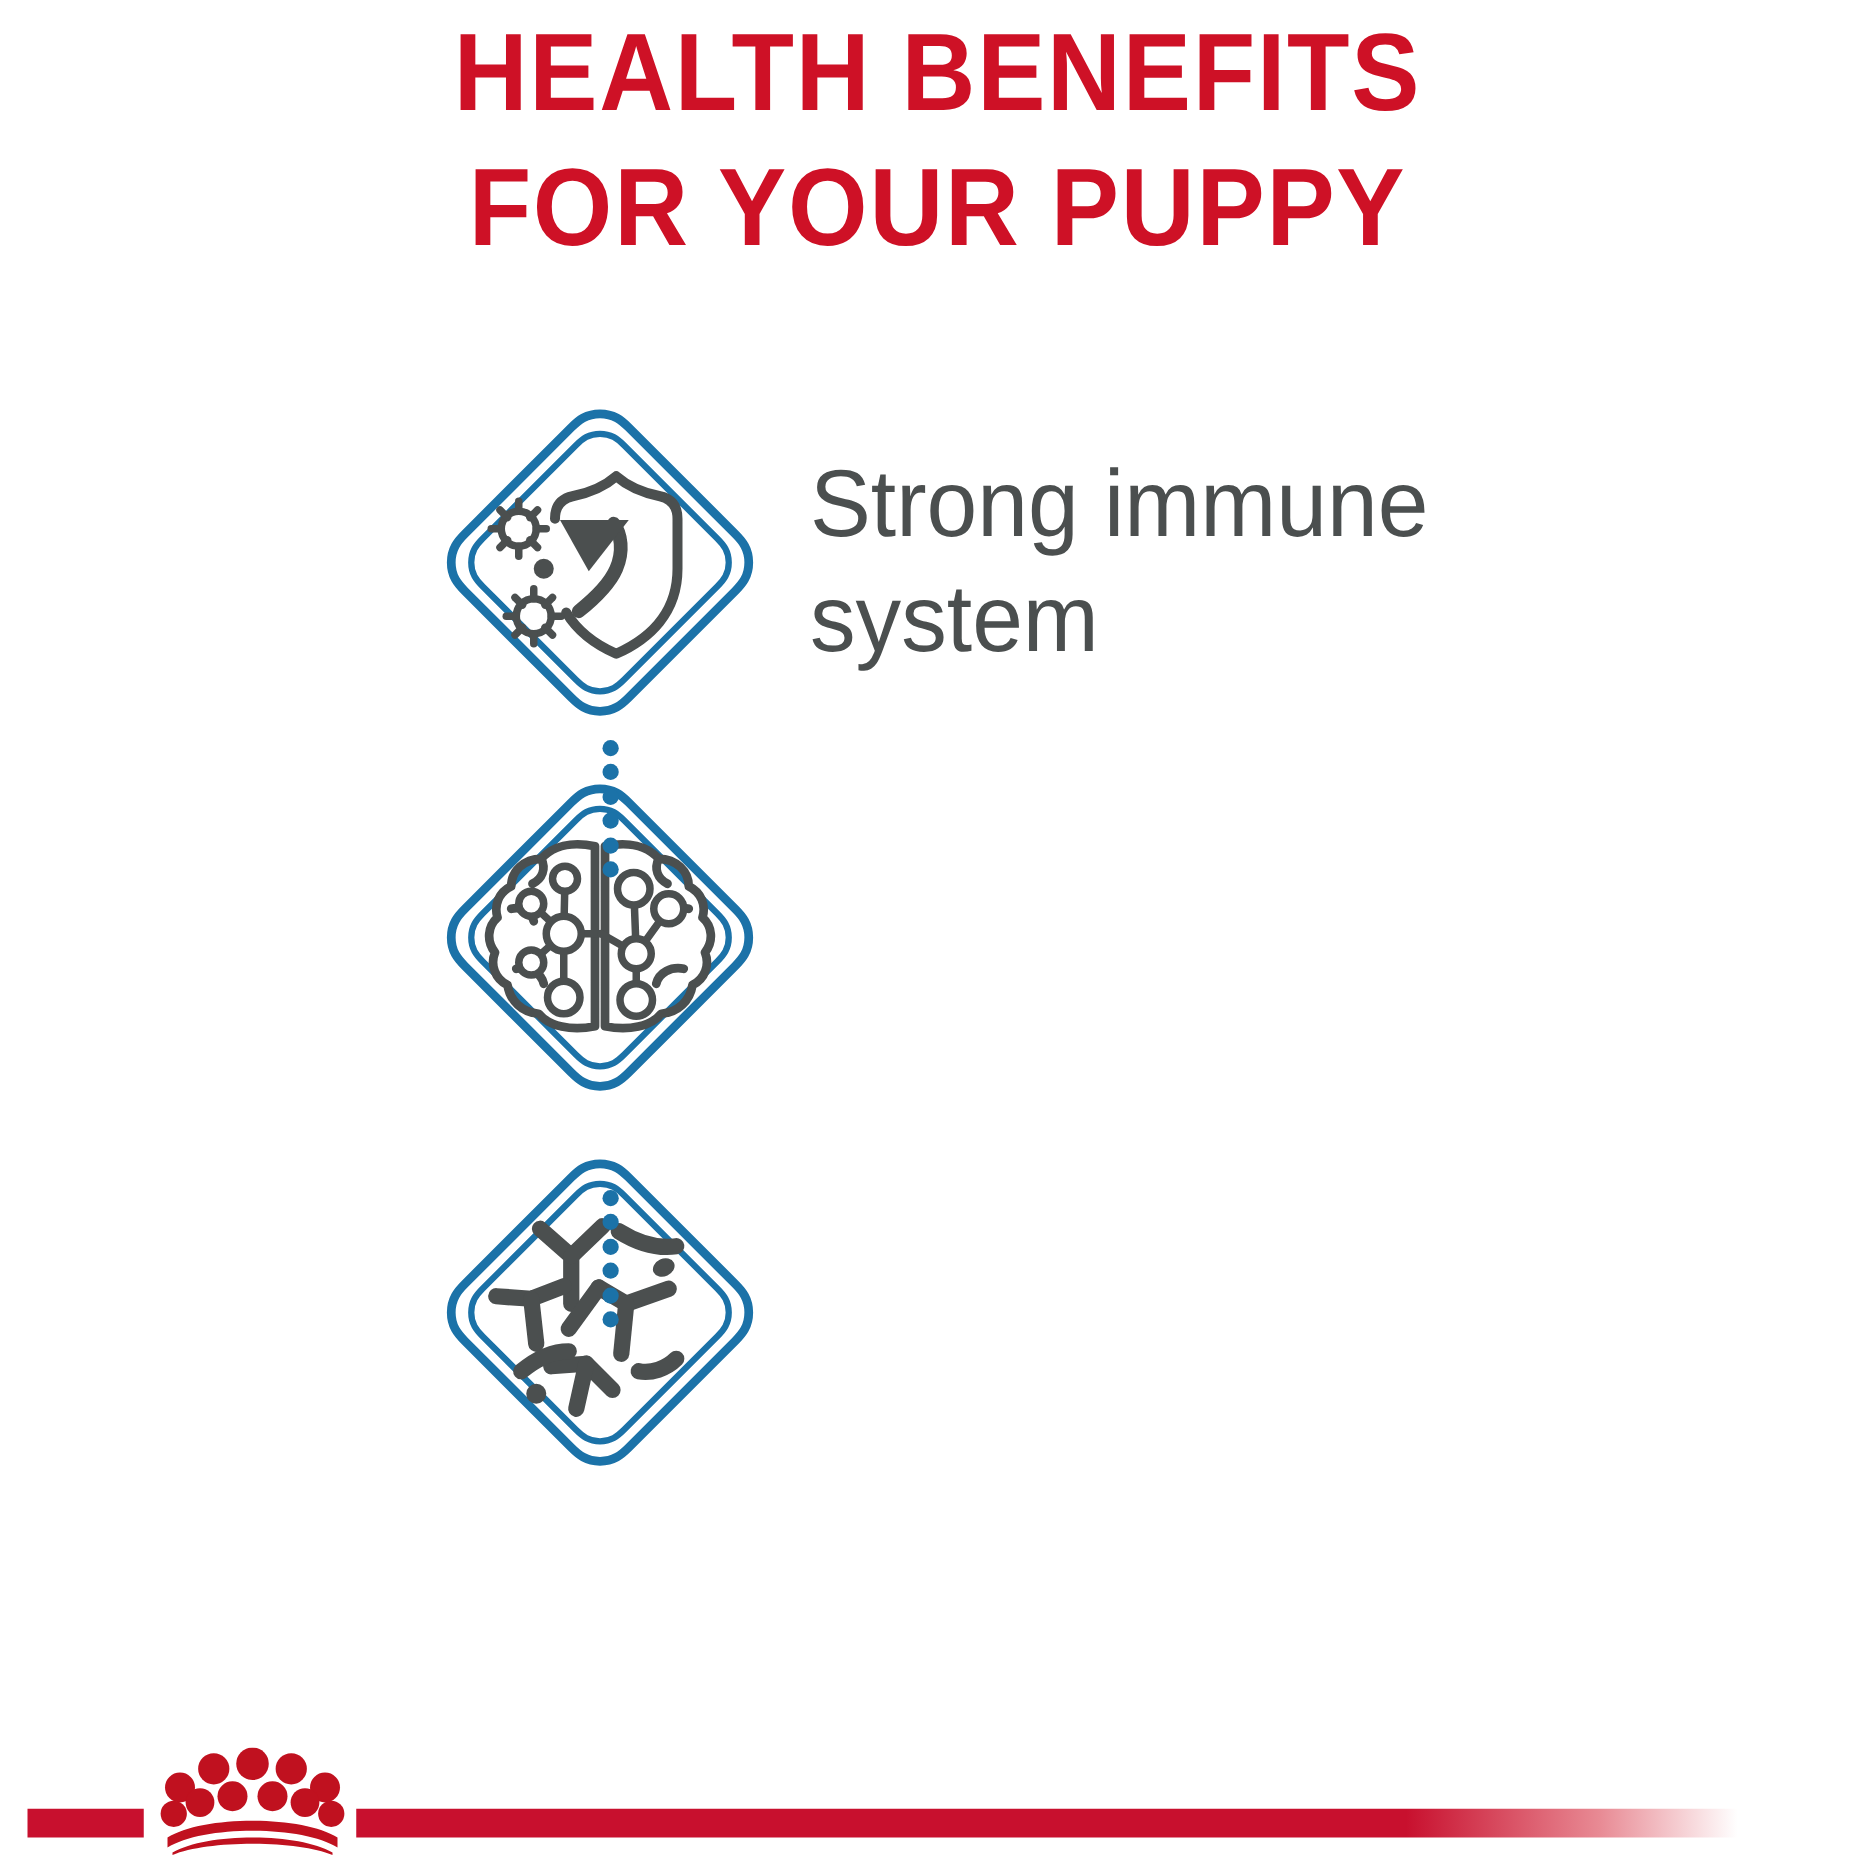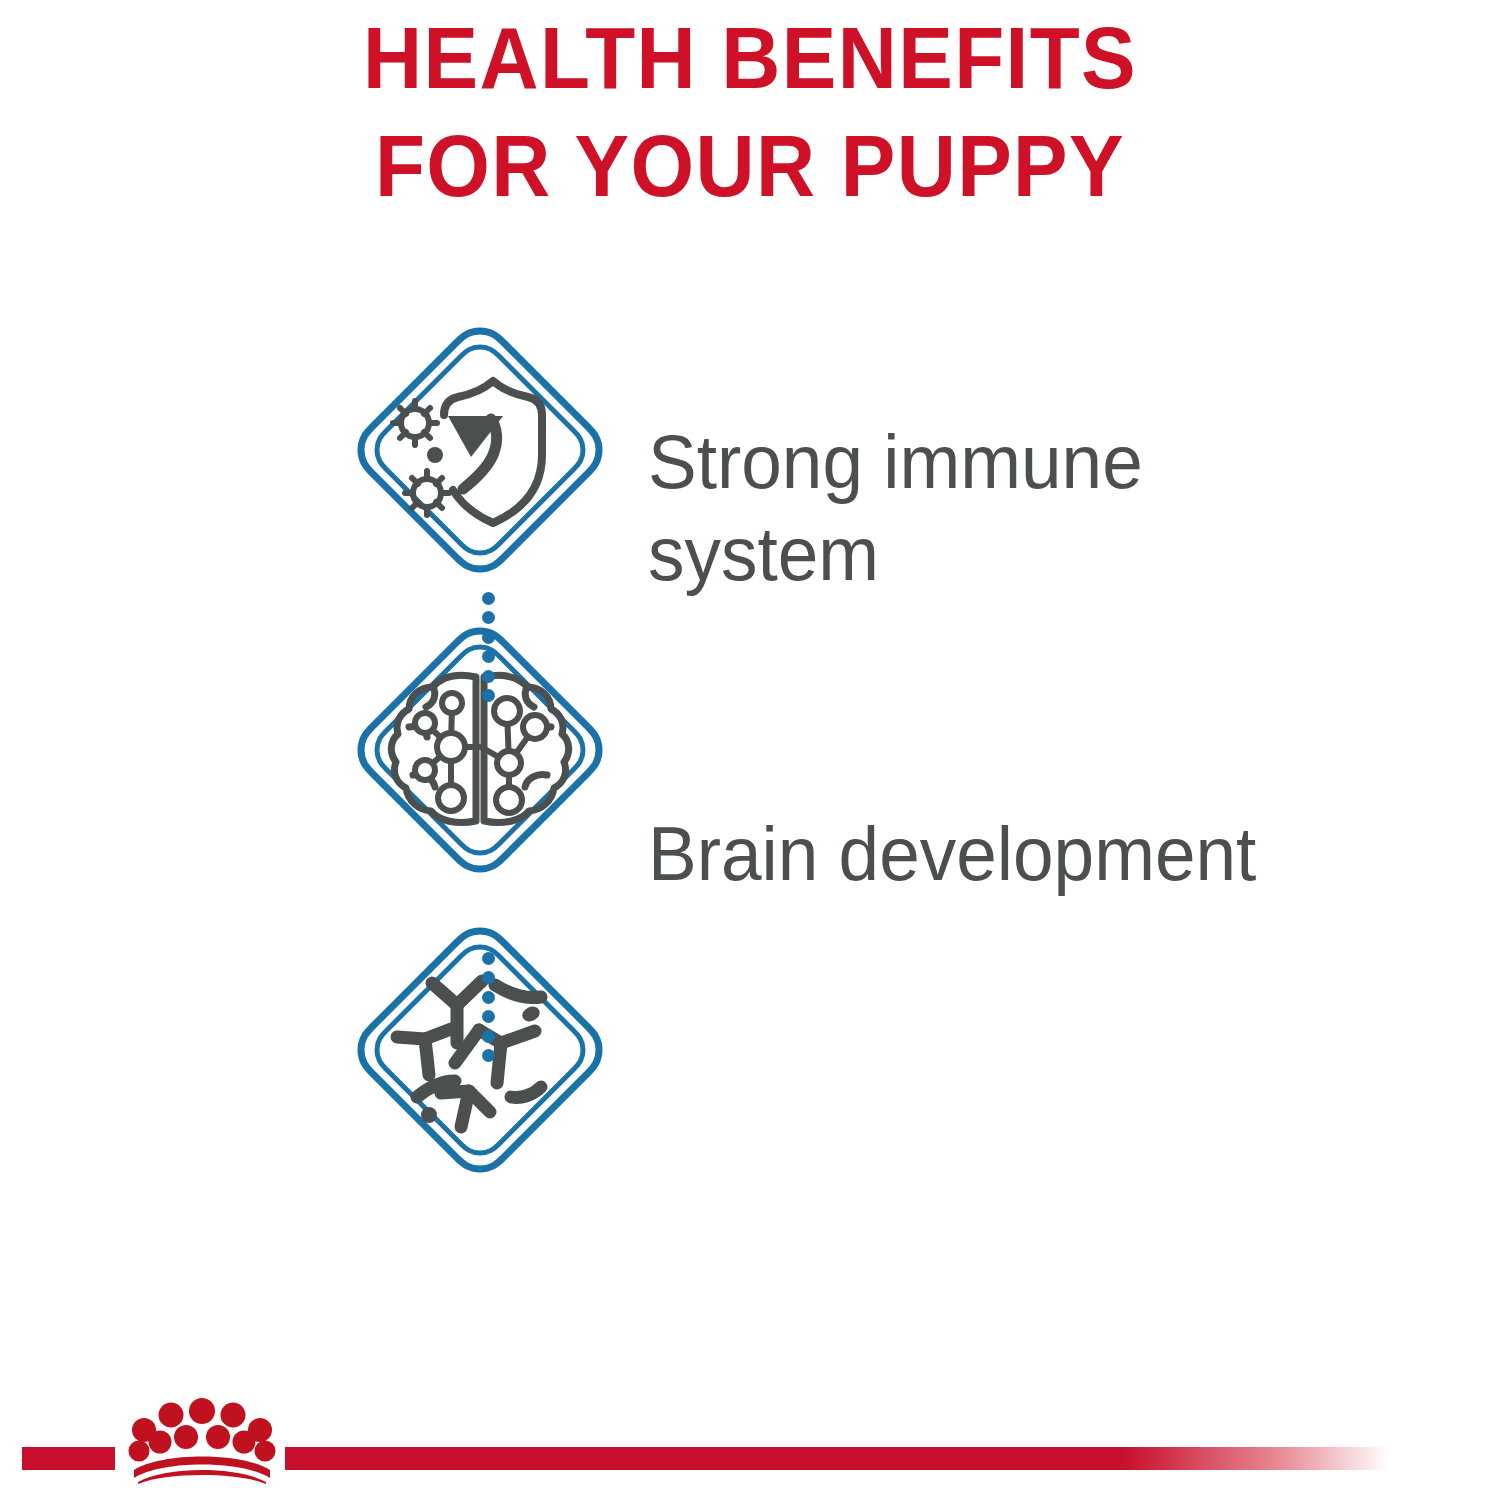--- a/index.html
+++ b/index.html
@@ -39,21 +39,21 @@
   .benefits {
     position: absolute;
     left: 0;
     top: 300px;
     width: 1500px;
   }
   .benefit-row {
     position: relative;
     height: 300px;
     display: flex;
-    align-items: flex-end;
+    align-items: center;
   }
   .icon-cell {
     position: relative;
     width: 300px;
     min-width: 300px;
     height: 300px;
     margin-left: 330px;
     display: flex;
     align-items: center;
     justify-content: center;
@@ -244,23 +244,20 @@
           <circle cx="80" cy="108" r="10"></circle>
           <circle cx="80" cy="155" r="10"></circle>
           <circle cx="106" cy="183" r="13"></circle>
           <circle cx="164" cy="148" r="12"></circle>
           <circle cx="162" cy="96" r="13"></circle>
           <circle cx="190" cy="112" r="12"></circle>
           <circle cx="164" cy="185" r="13"></circle>
         </g>
       </svg>
     </div>
-    <div class="label-cell">
-      <div class="benefit-label">Brain development</div>
-    </div>
   </div>
 
   <div class="benefit-row">
     <div class="icon-cell">
       <svg width="270" height="270" viewBox="0 0 270 270">
         <g fill="none" stroke="#1B72A8" stroke-linejoin="round" stroke-linecap="round">
           <path d="M135 16 C146 16 152 21 158 27 L243 112 C249 118 254 124 254 135
                    C254 146 249 152 243 158 L158 243 C152 249 146 254 135 254
                    C124 254 118 249 112 243 L27 158 C21 152 16 146 16 135
                    C16 124 21 118 27 112 L112 27 C118 21 124 16 135 16 Z" stroke-width="7"></path>

